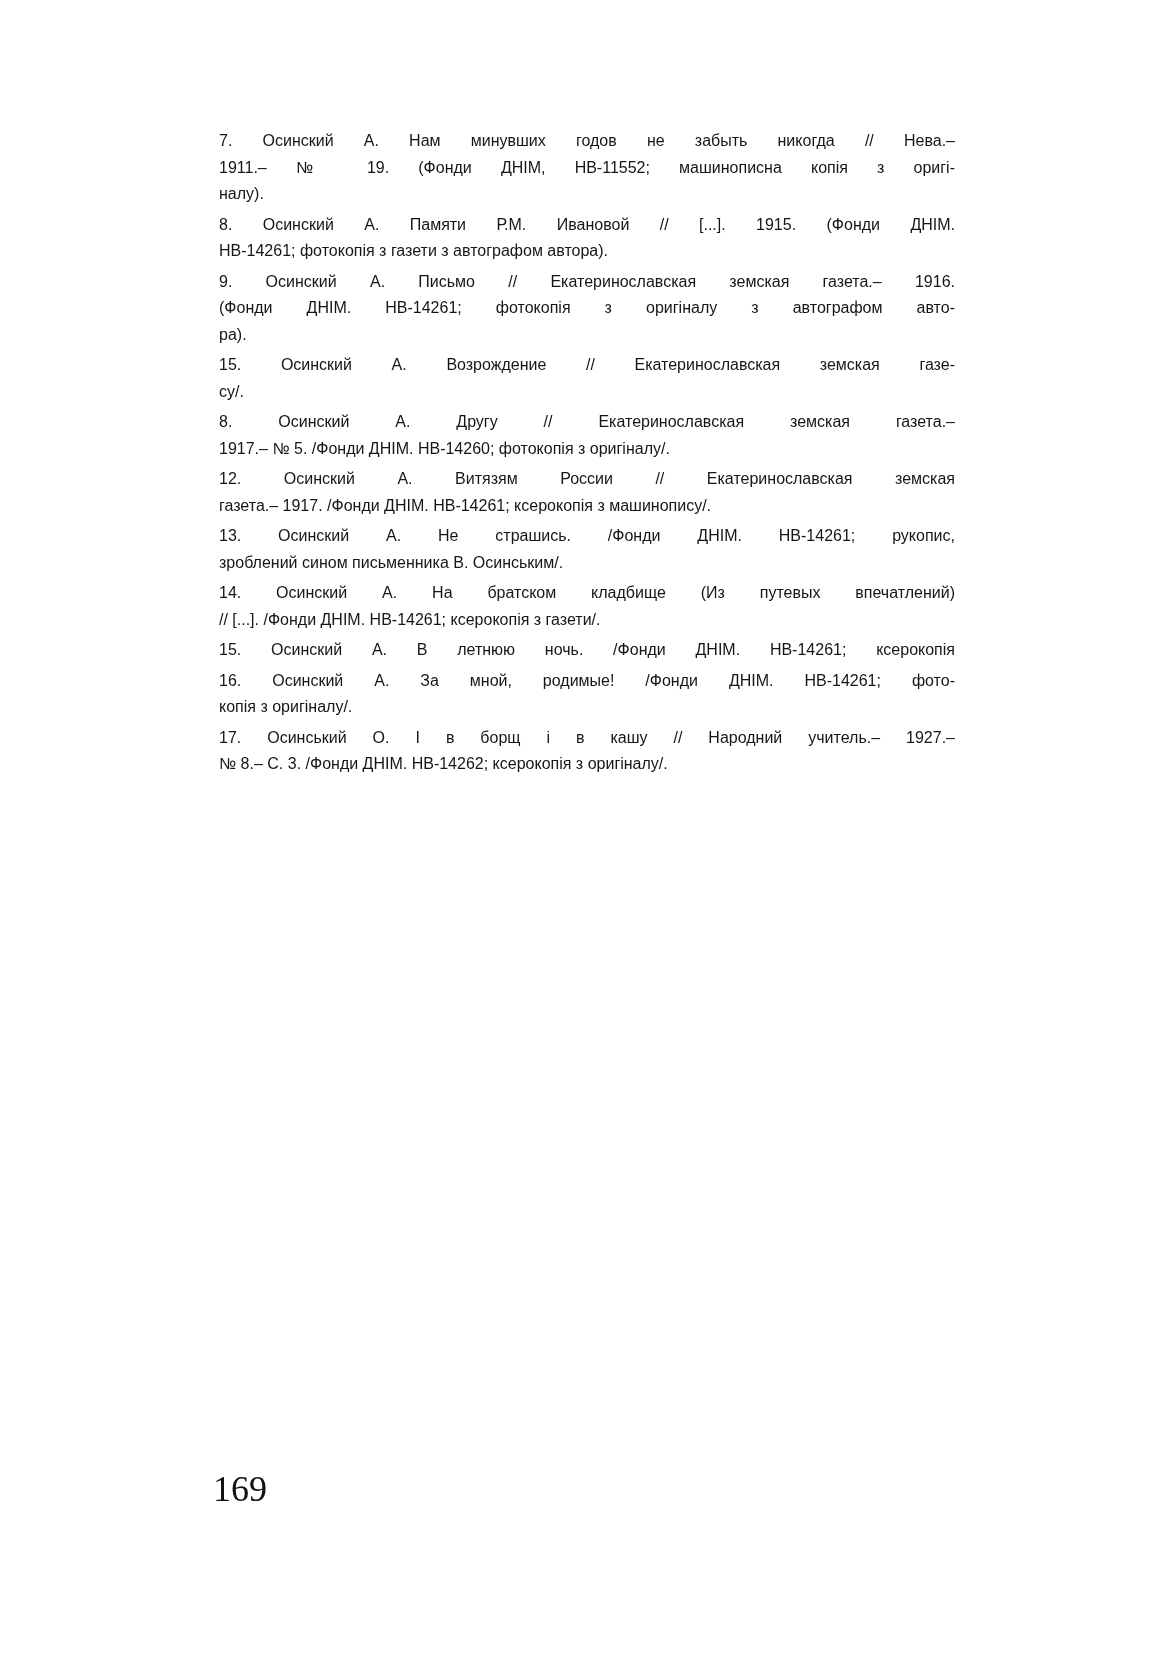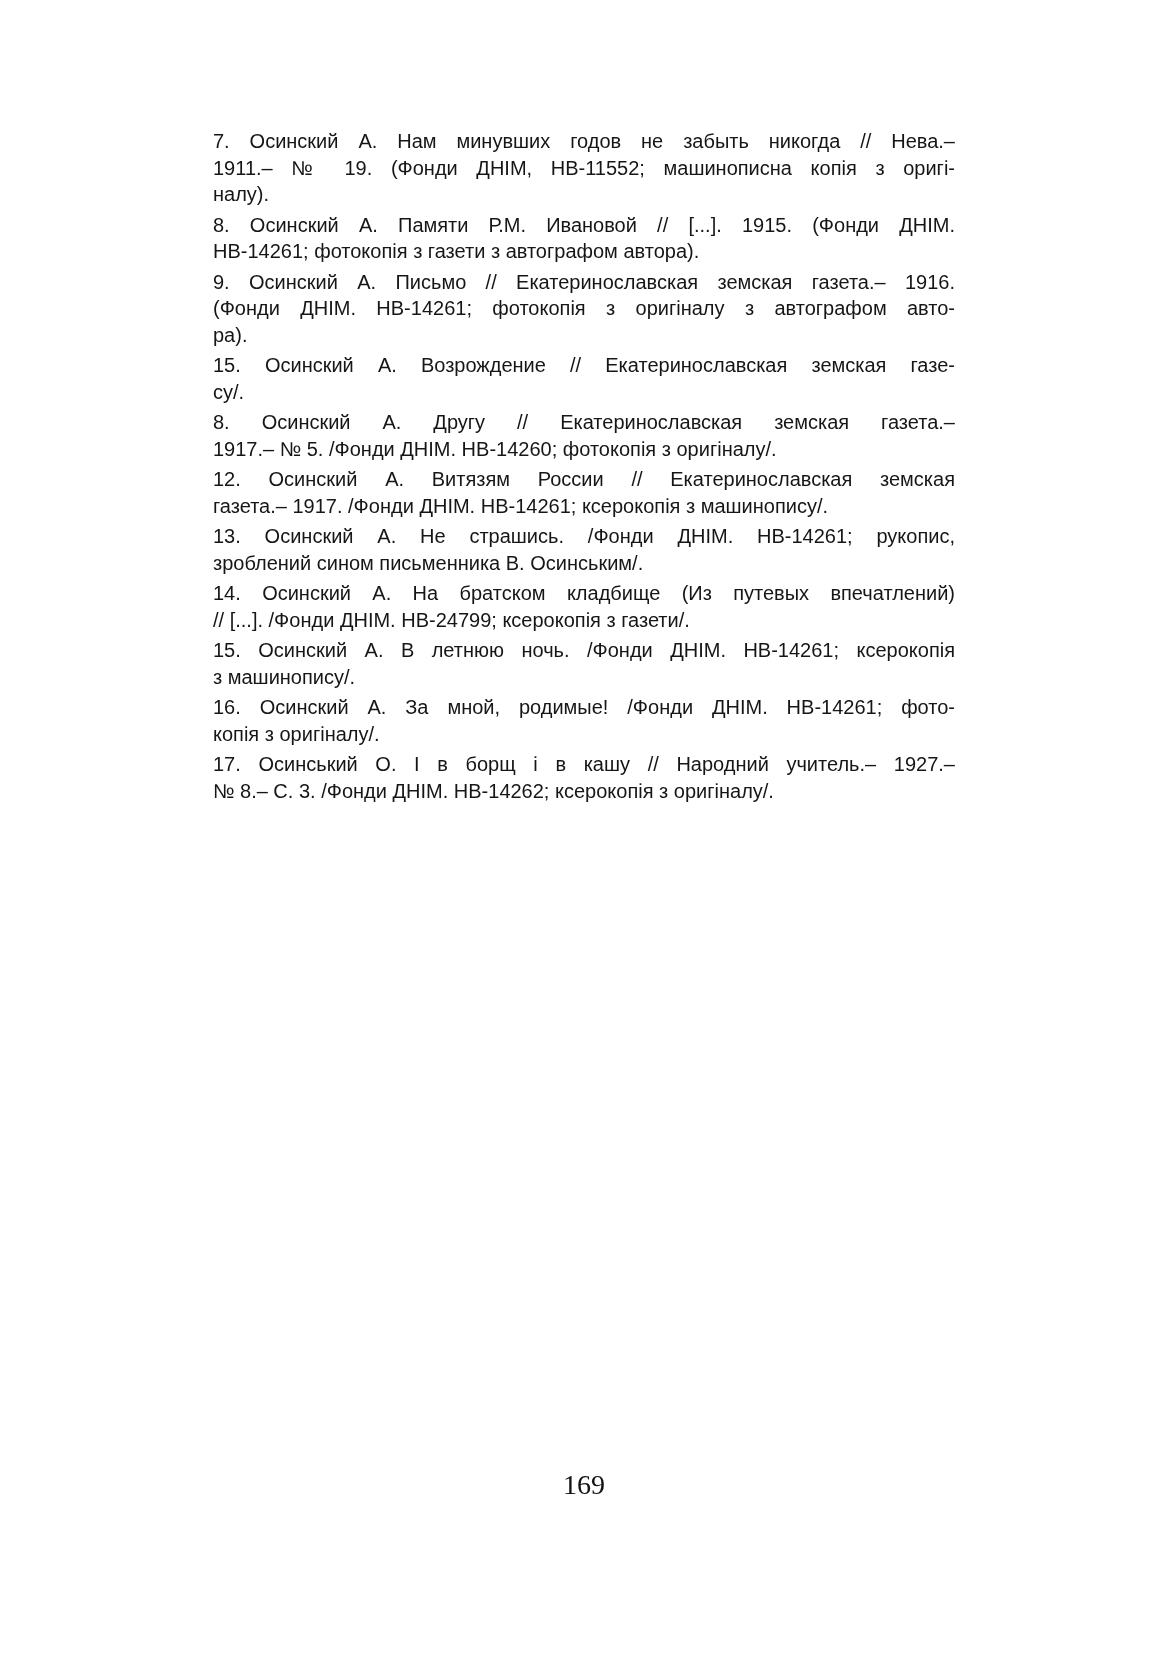--- a/index.html
+++ b/index.html
@@ -15,42 +15,42 @@
     font-family: "Liberation Sans", "DejaVu Sans", sans-serif;
     color: #161616;
   }
   .text-column {
     position: absolute;
     left: 213px;
     top: 128px;
     width: 742px;
   }
   .entry {
-    margin: 0 0 4px 0;
-    font-size: 20px;
+    margin: 0 0 4px 6px;
+    font-size: 16px;
     line-height: 26.5px;
     font-weight: 400;
   }
   .line {
     display: block;
     text-align: justify;
     text-align-last: justify;
     white-space: nowrap;
   }
   .line.last {
     text-align-last: left;
   }
   .page-number {
     position: absolute;
     left: 213px;
     top: 1471px;
     width: 742px;
-    text-align: center;
+    text-align: left;
     font-family: "Liberation Serif", "DejaVu Serif", serif;
-    font-size: 28px;
+    font-size: 36px;
     line-height: 1;
     color: #121212;
   }
 </style>
 </head>
 <body>
 
 <div class="text-column">
 
   <p class="entry">
@@ -85,26 +85,25 @@
     <span class="line last">газета.– 1917. /Фонди ДНІМ. НВ-14261; ксерокопія з машинопису/.</span>
   </p>
 
   <p class="entry">
     <span class="line">13. Осинский А. Не страшись. /Фонди ДНІМ. НВ-14261; рукопис,</span>
     <span class="line last">зроблений сином письменника В. Осинським/.</span>
   </p>
 
   <p class="entry">
     <span class="line">14. Осинский А. На братском кладбище (Из путевых впечатлений)</span>
-    <span class="line last">// [...]. /Фонди ДНІМ. НВ-24799; ксерокопія з газети/.</span>
+    <span class="line last">// [...]. /Фонди ДНІМ. НВ-14261; ксерокопія з газети/.</span>
   </p>
 
   <p class="entry">
     <span class="line">15. Осинский А. В летнюю ночь. /Фонди ДНІМ. НВ-14261; ксерокопія</span>
-    <span class="line last">з машинопису/.</span>
   </p>
 
   <p class="entry">
     <span class="line">16. Осинский А. За мной, родимые! /Фонди ДНІМ. НВ-14261; фото-</span>
     <span class="line last">копія з оригіналу/.</span>
   </p>
 
   <p class="entry">
     <span class="line">17. Осинський О. І в борщ і в кашу // Народний учитель.– 1927.–</span>
     <span class="line last">№ 8.– С. 3. /Фонди ДНІМ. НВ-14262; ксерокопія з оригіналу/.</span>

